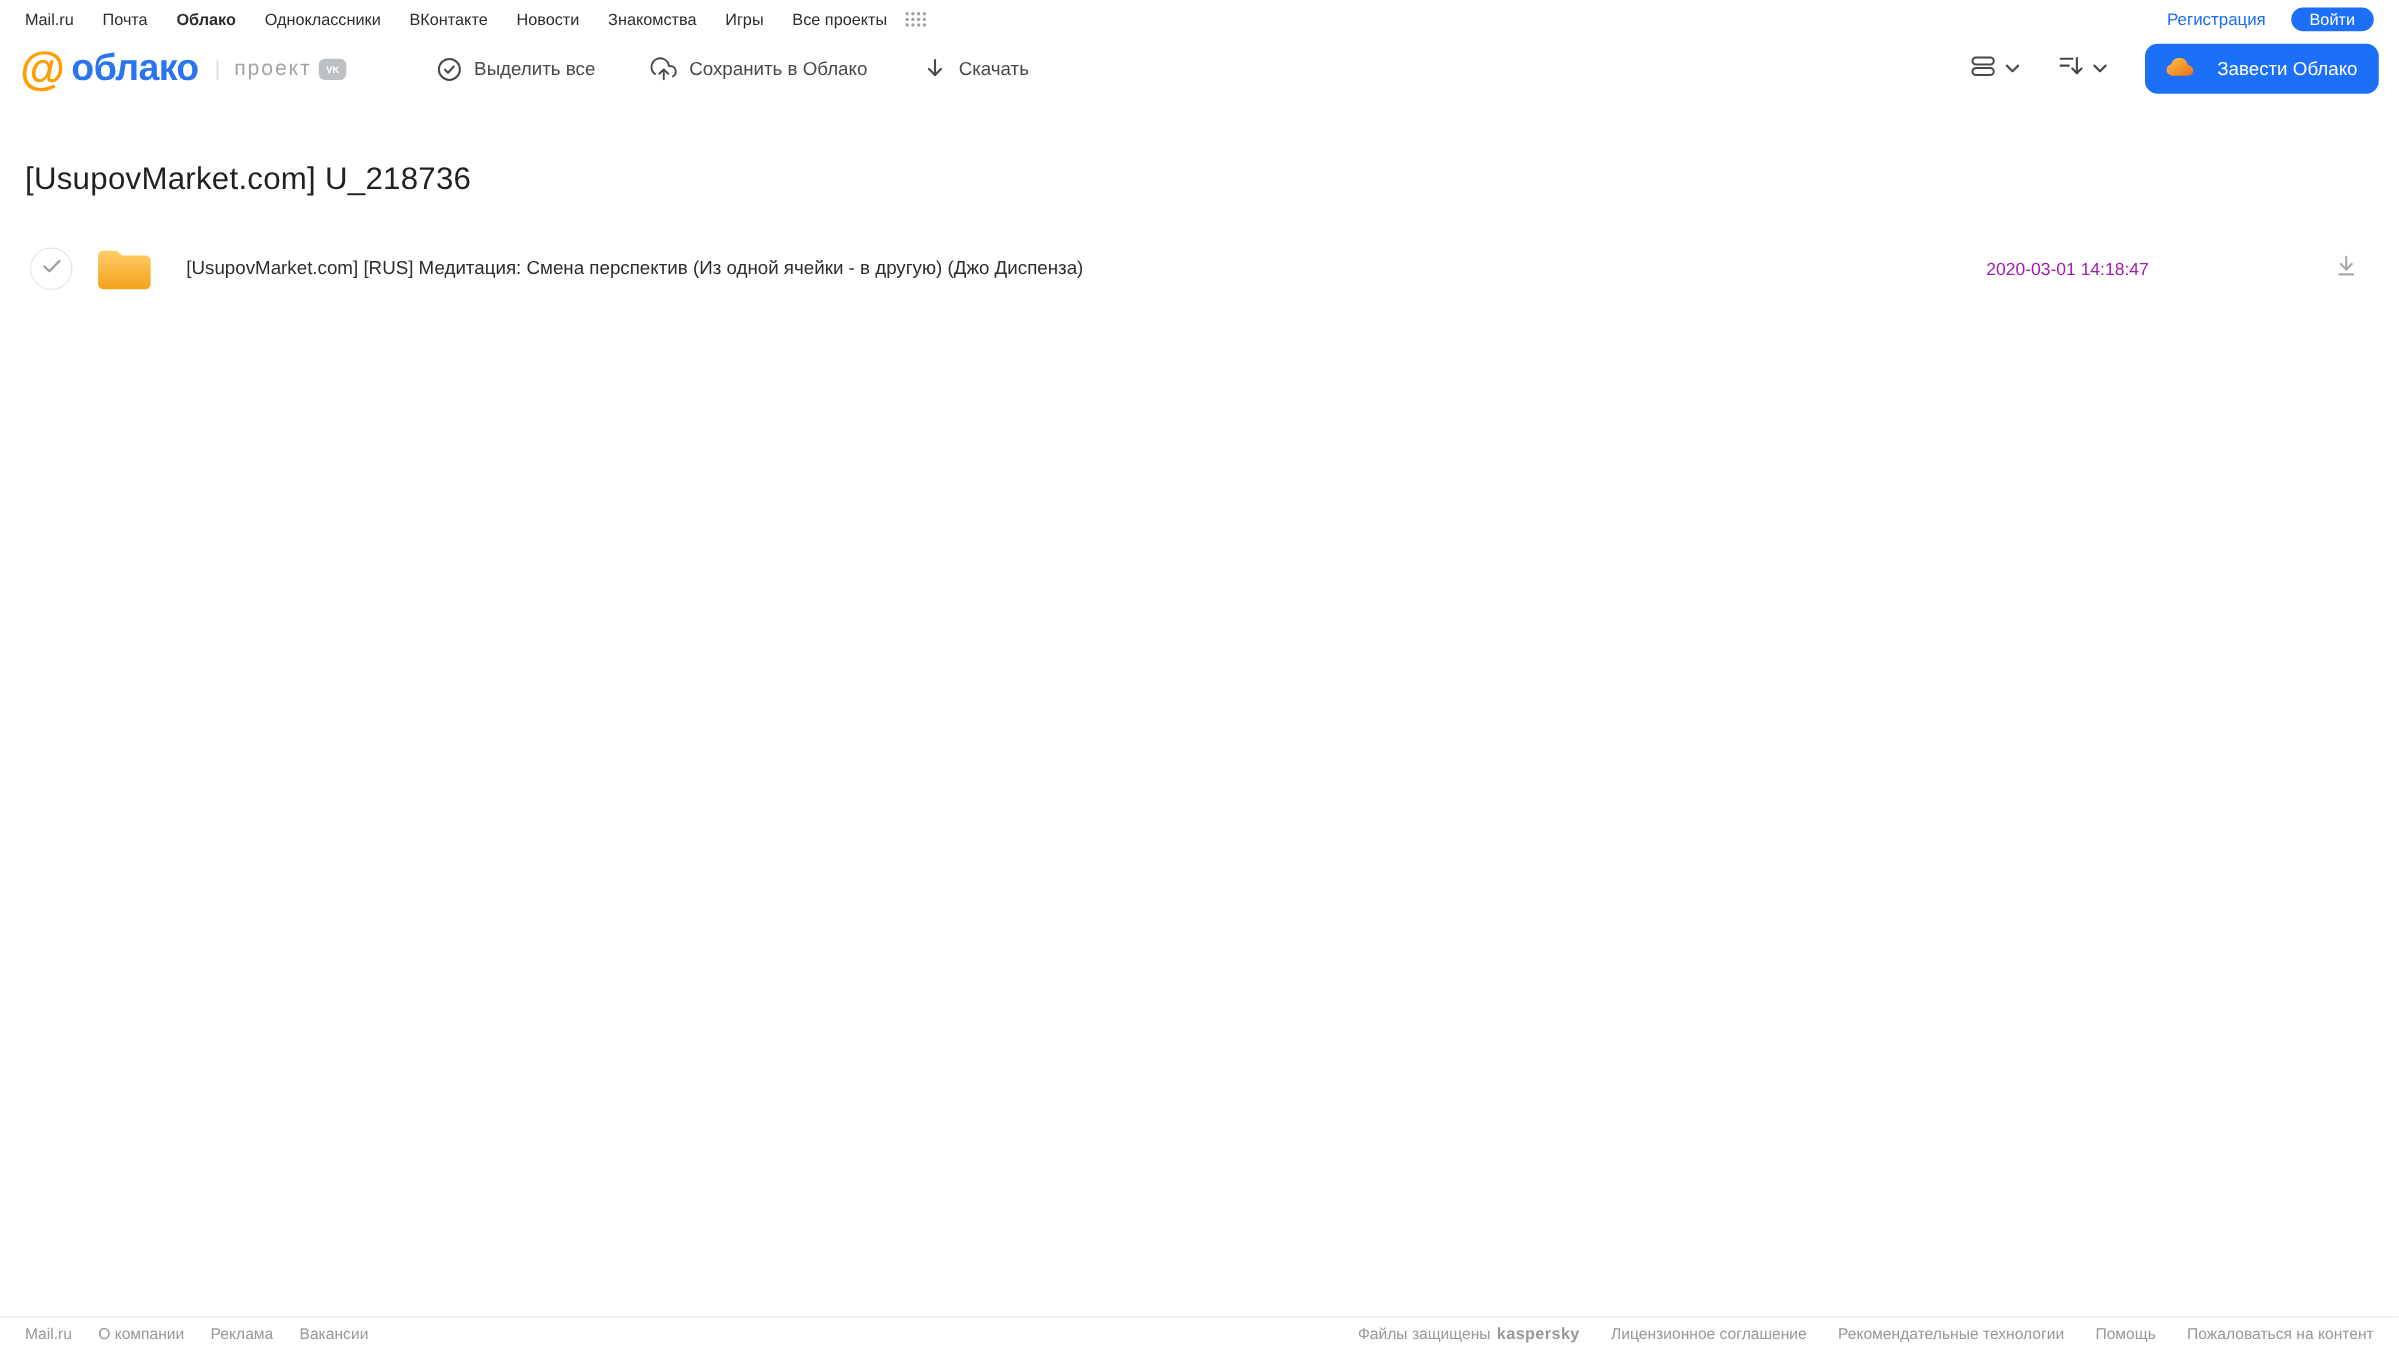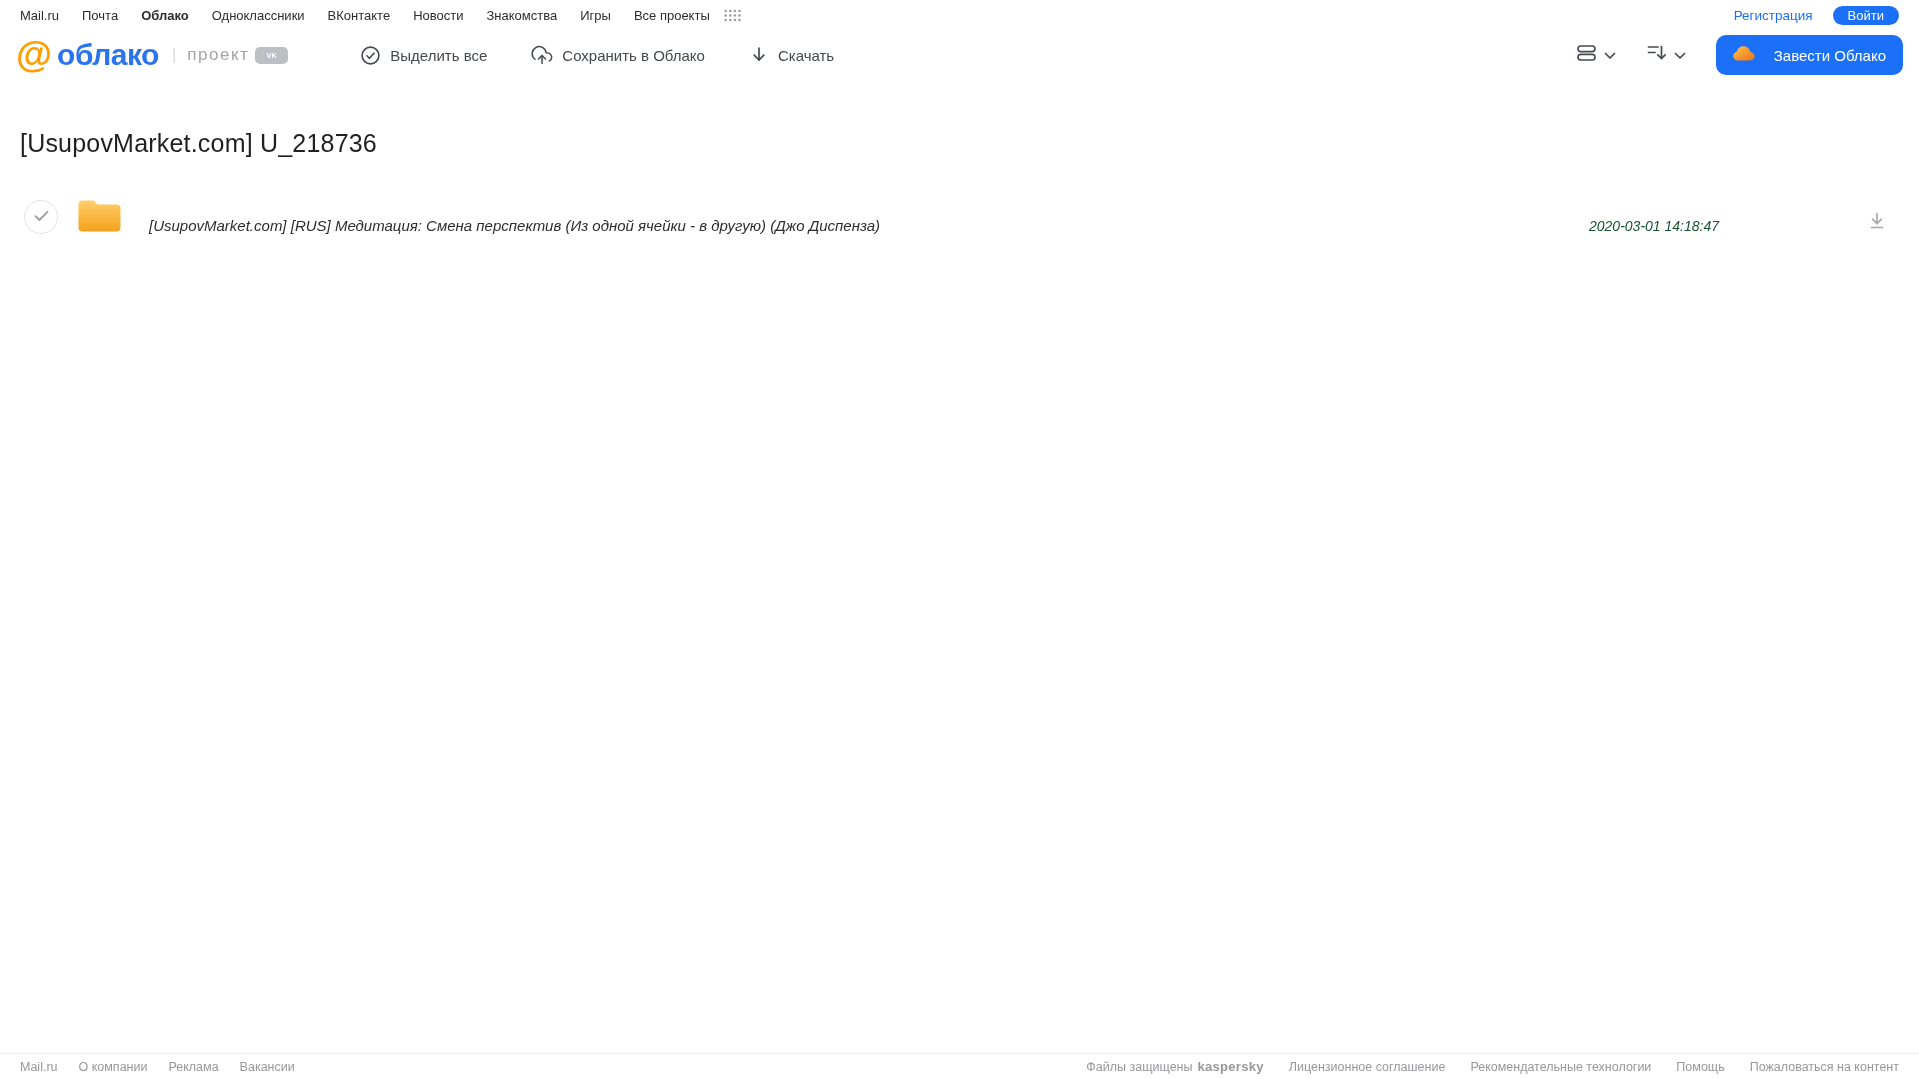--- a/index.html
+++ b/index.html
@@ -18,42 +18,42 @@
   .login-btn { background:#1b70f7; color:#fff; border:none; border-radius:14px; height:19px;
     padding:0 15px; font-size:13px; font-family:inherit; cursor:pointer; }
 
   
   .header { height:50px; display:flex; align-items:center; padding:0 16px; flex:none; }
   .logo { display:flex; align-items:center; cursor:pointer; }
   .logo-at { color:#ff9e00; font-size:37px; font-weight:700; line-height:38px; }
   .logo-text { color:#2a74ee; font-size:30px; font-weight:700; letter-spacing:-0.5px; margin-left:5px; line-height:36px; }
   .logo-div { color:#d8dadc; font-size:17px; margin:0 11px 0 13px; }
   .logo-project { color:#a2a4a8; font-size:17px; letter-spacing:1.5px; }
-  .vk-badge { display:inline-flex; align-items:center; justify-content:center; width:33px; height:17px;
+  .vk-badge { display:inline-flex; align-items:center; justify-content:center; width:22px; height:17px;
     background:#bcbfc4; color:#fff; border-radius:5px; font-size:7.5px; font-weight:700; margin-left:6px; }
 
   .toolbar { display:flex; align-items:center; gap:44px; margin-left:72px; }
   .tool-btn { display:flex; align-items:center; gap:9px; background:none; border:none; cursor:pointer;
     font-family:inherit; font-size:15px; color:#45494d; }
   .tool-btn svg { display:block; }
 
   .header-right { margin-left:auto; display:flex; align-items:center; gap:30px; }
   .icon-drop { display:flex; align-items:center; gap:7px; cursor:pointer; }
   .get-cloud-btn { display:flex; align-items:center; gap:19px; background:#1b70f7; color:#fff; border:none;
     border-radius:10px; height:40px; padding:0 17px; font-size:15px; font-family:inherit; cursor:pointer; }
 
   
   .main { flex:1; padding:0 20px; }
   .page-title { font-size:25px; font-weight:400; color:#1f2021; margin-top:49px; letter-spacing:0.2px; }
-  .file-row { display:flex; align-items:flex-end; margin-top:31px; padding:6px 4px;font-style:italic; }
+  .file-row { display:flex; align-items:center; margin-top:31px; padding:6px 4px; }
   .row-check { width:34px; height:34px; border-radius:50%; border:1px solid #e4e5e7; background:#fff;
     display:flex; align-items:center; justify-content:center; cursor:pointer; flex:none; }
   .folder-wrap { margin-left:18px; flex:none; display:flex; cursor:pointer; }
   .file-name { margin-left:26px; font-size:15px; color:#2c2d2e; text-decoration:none; cursor:pointer; }
-  .file-date { margin-left:auto; font-size:14px; color:#14532d; }
+  .file-date { margin-left:auto; font-size:14px; color:#a21caf; }
   .row-download { margin-left:148px; margin-right:8px; background:none; border:none; cursor:pointer; display:flex; }
 
   
   .footer { height:26px; flex:none; border-top:1px solid #ebecee; display:flex; align-items:center;
     padding:0 20px; font-size:12.5px; color:#97989b; }
   .footer a { color:#97989b; text-decoration:none; cursor:pointer; }
   .footer-left { display:flex; gap:21px; }
   .footer-right { margin-left:auto; display:flex; gap:25px; align-items:center; }
   .protected { display:flex; gap:5px; align-items:center; }
   .kaspersky { color:#00a88e; font-weight:700; font-size:13px; letter-spacing:0.3px; }

